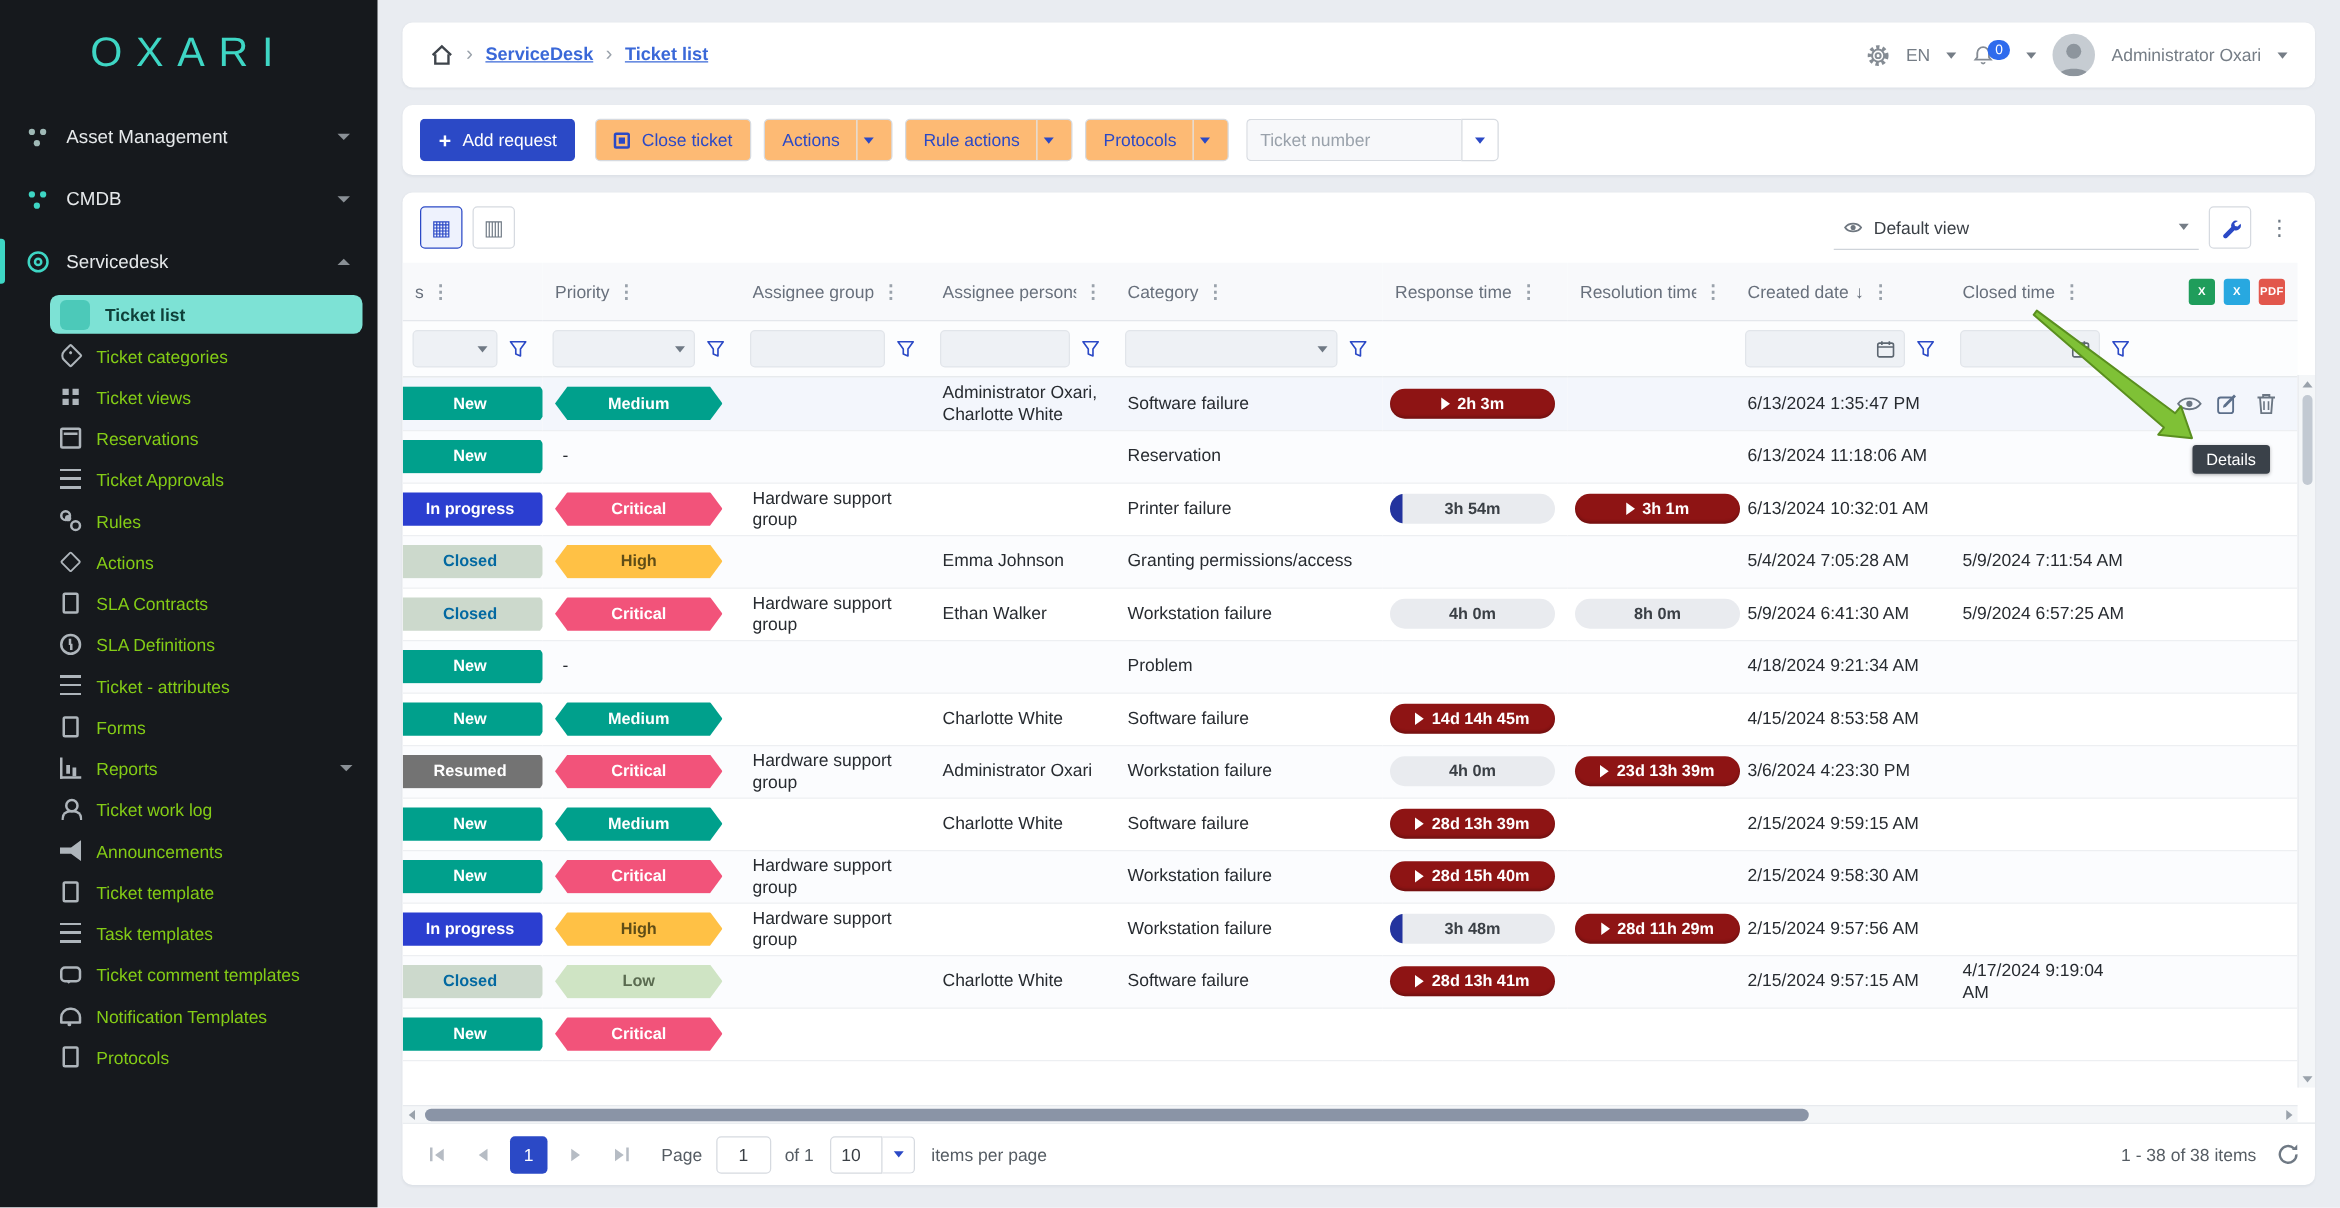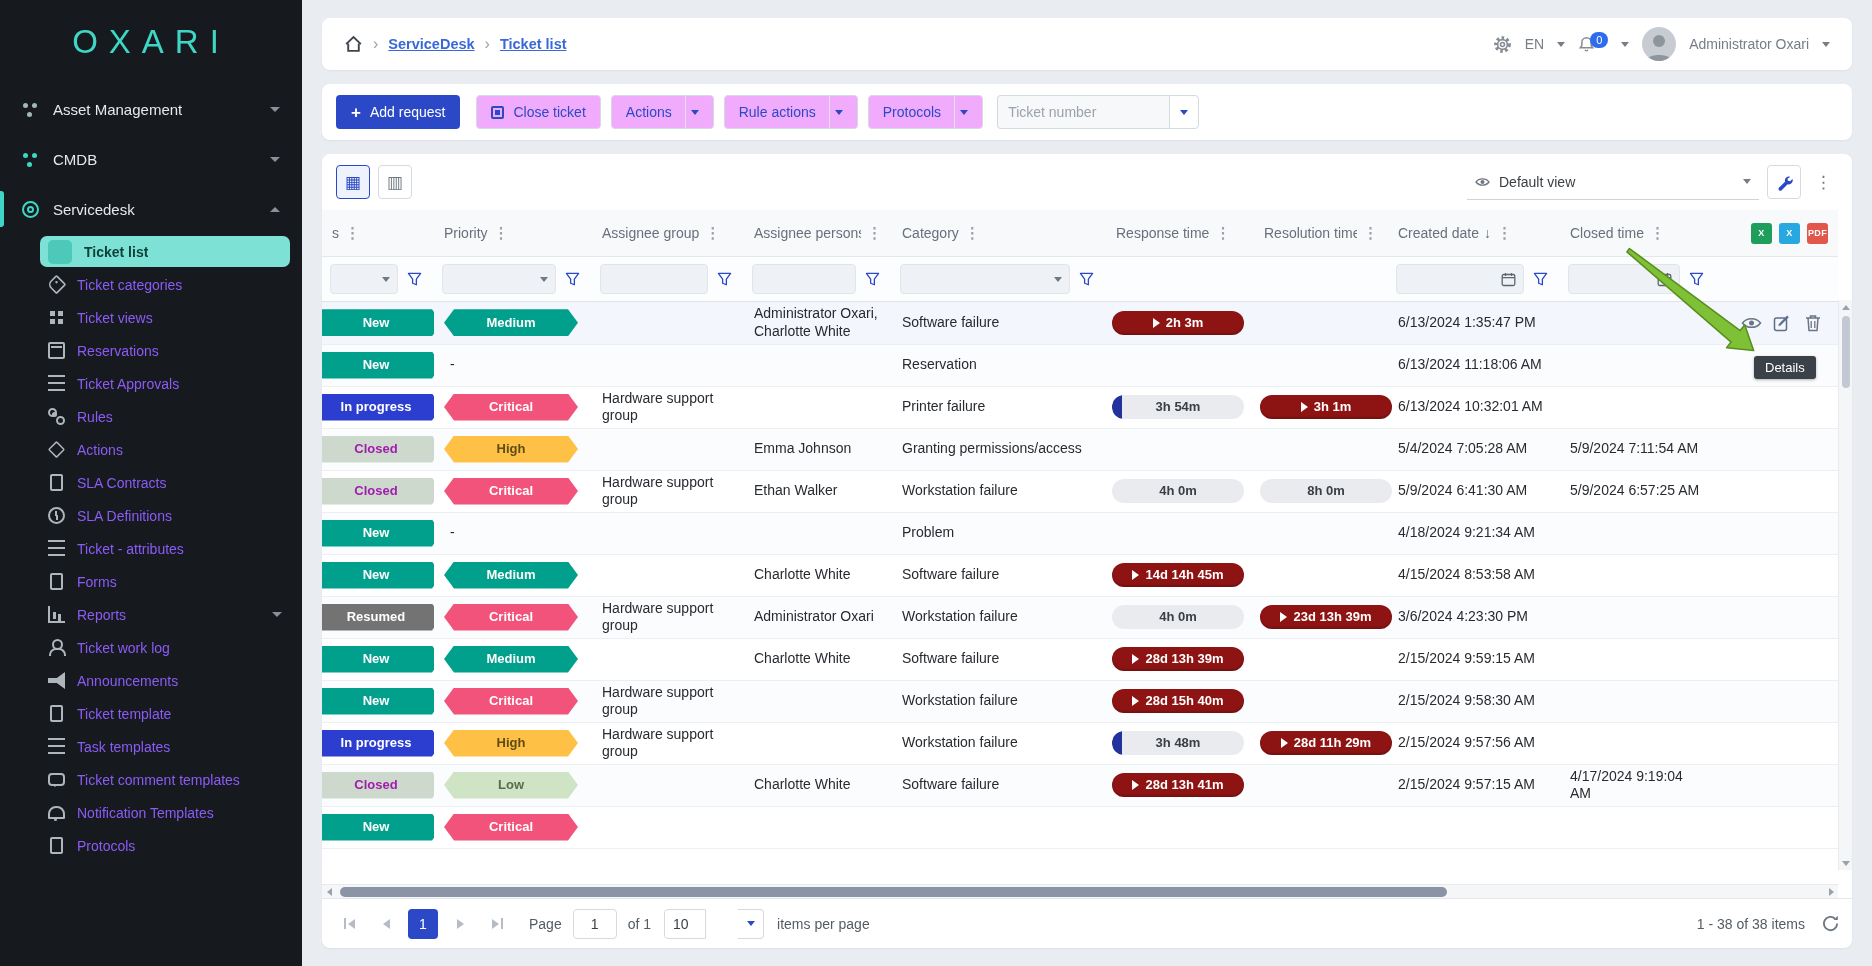--- a/index.html
+++ b/index.html
@@ -5,21 +5,21 @@
   * { margin:0; padding:0; box-sizing:border-box; }
   html,body { width:1872px; height:966px; overflow:hidden; font-family:"Liberation Sans",sans-serif; background:#e9ecf1; font-size:14px; color:#272b30; }
   .app { display:flex; width:100%; height:100%; }
 
   
   .sidebar { width:302px; background:#16191d; flex:none; overflow:hidden; display:flex; flex-direction:column; }
   .logo { height:84px; display:flex; align-items:center; justify-content:center; color:#3ed6c4; font-size:33px; letter-spacing:11px; font-weight:400; cursor:default; }
   .nav { flex:1; overflow:hidden; }
   .nav-top { display:flex; align-items:center; gap:14px; padding:0 22px; height:50px; cursor:pointer; position:relative; font-size:15px; color:#e6e9eb; }
   .nav-top.active::before { content:""; position:absolute; left:0; top:7px; bottom:7px; width:4px; background:#3ed6c4; border-radius:0 3px 3px 0; }
-  .nav-sub { display:flex; align-items:center; gap:12px; margin:2px 12px 1px 40px; padding:0 8px; height:31px; border-radius:7px; font-size:14px; color:#8b5cf6; cursor:pointer; }
+  .nav-sub { display:flex; align-items:center; gap:12px; margin:2px 12px 1px 40px; padding:0 8px; height:31px; border-radius:7px; font-size:14px; color:#84cc16; cursor:pointer; }
   .nav-sub.selected { background:#7de2d5; color:#0e3f39; font-weight:bold; }
   .nlabel { white-space:nowrap; overflow:hidden; text-overflow:ellipsis; }
   .chev { width:0; height:0; border-left:5px solid transparent; border-right:5px solid transparent; margin-left:auto; flex:none; }
   .chev.down { border-top:5px solid #8a9096; }
   .chev.up { border-bottom:5px solid #8a9096; }
 
   
   .nico { width:17px; height:17px; flex:none; position:relative; --c:#aeb5bb; }
   .nav-top .nico { --c:#9fb9b6; }
   .nico.c-teal { --c:#3ed6c4; }
@@ -64,21 +64,21 @@
   .caret.blue { border-top-color:#2b49c6; }
   .bell-wrap { display:flex; align-items:flex-start; cursor:pointer; }
   .notif-badge { background:#2f6bed; color:#fff; font-size:11px; min-width:18px; height:16px; border-radius:8px; display:flex; align-items:center; justify-content:center; margin:-4px 0 0 -5px; padding:0 4px; }
   .avatar { width:34px; height:34px; border-radius:50%; background:#c6ccd2; overflow:hidden; display:flex; align-items:flex-end; justify-content:center; cursor:pointer; }
 
   
   .toolbar { height:56px; display:flex; align-items:center; padding:0 14px; gap:10px; flex:none; }
   .btn { height:34px; border-radius:4px; display:inline-flex; align-items:center; gap:9px; font-size:14px; cursor:pointer; border:1px solid transparent; padding:0 14px; }
   .btn-primary { background:#2b49c6; color:#fff; }
   .plus-glyph { font-size:17px; font-weight:bold; line-height:1; }
-  .btn-outline { background:#f0abfc; border-color:#d6dae0; color:#2b49c6;text-align:center; }
+  .btn-outline { background:#fdba74; border-color:#d6dae0; color:#2b49c6;text-align:center; }
   .btn-outline .split { width:0; align-self:stretch; border-left:1px solid #e1e5ea; margin:0 -4px 0 4px; }
   .sq-icon { width:13px; height:13px; border:2px solid #2b49c6; border-radius:2px; background:linear-gradient(#2b49c6,#2b49c6) 2px 2px/5px 5px no-repeat; }
   .combo { display:flex; align-items:center; margin-left:4px; }
   .combo input { width:172px; height:34px; background:#f7f8fa; border:1px solid #d6dae0; border-right:none; border-radius:4px 0 0 4px; padding:0 10px; font-size:14px; font-family:inherit; color:#3a3f45; outline:none; }
   .combo input::placeholder { color:#9aa2ab; }
   .combo .combo-btn { width:30px; height:34px; background:#fff; border:1px solid #d6dae0; border-radius:0 4px 4px 0; display:flex; align-items:center; justify-content:center; cursor:pointer; }
 
   
   .table-card { flex:1; display:flex; flex-direction:column; overflow:hidden; }
   .grid-toolbar { height:56px; flex:none; display:flex; align-items:center; gap:8px; padding:0 14px; }
@@ -113,21 +113,21 @@
   .td-status { padding:0 !important; overflow:hidden; }
   .linktext { color:#3a68d8; cursor:pointer; }
   .dash { padding-left:16px !important; color:#3a3f45; }
 
   .flag { display:flex; align-items:center; justify-content:center; height:27px; font-size:13px; font-weight:bold; color:#fff; }
   .flag-status { width:132px; margin-left:-12px; clip-path:polygon(0 0,calc(100% - 10px) 0,100% 50%,calc(100% - 10px) 100%,0 100%); }
   .flag-priority { width:134px; clip-path:polygon(10px 0,calc(100% - 10px) 0,100% 50%,calc(100% - 10px) 100%,10px 100%,0 50%); }
   .st-new,.pr-medium { background:#00a08c; }
   .st-inprogress { background:#2b3ed0; }
   .st-resumed { background:#737373; }
-  .st-closed { background:#ccd9cc; color:#a21caf; }
+  .st-closed { background:#ccd9cc; color:#0369a1; }
   .pr-critical { background:#f2537a; }
   .pr-high { background:#ffc145; color:#5f4d17; }
   .pr-low { background:#cfe4c4; color:#5a6b50; }
 
   .td-pill { padding:2px 6px !important; }
   .pill { height:24px; border-radius:12px; display:inline-flex; align-items:center; justify-content:center; gap:6px; font-size:13px; font-weight:bold; width:132px; position:relative; overflow:hidden; padding:0 8px; }
   .pill.danger { background:#8e1414; color:#fff; box-shadow:inset 0 -2px 2px rgba(0,0,0,.18); }
   .pill.neutral { background:#e9ebef; color:#3a3f45; }
   .play { width:0; height:0; border-top:5px solid transparent; border-bottom:5px solid transparent; border-left:7px solid #fff; flex:none; }
   .prog { position:absolute; left:0; top:0; bottom:0; width:10px; background:#23339e; border-radius:12px 0 0 12px; }
@@ -150,21 +150,21 @@
   .harrow.right { right:0; } .harrow.right span { border-left:5px solid #9aa2ab; }
 
   
   .pager { height:50px; flex:none; border-top:1px solid #e4e7ec; display:flex; align-items:center; padding:0 12px; gap:7px; font-size:14px; color:#555c63; }
   .pg-btn { width:30px; height:30px; display:flex; align-items:center; justify-content:center; gap:2px; cursor:pointer; }
   .t-l { width:0; height:0; border-top:5px solid transparent; border-bottom:5px solid transparent; border-right:7px solid #b6bcc4; }
   .t-r { width:0; height:0; border-top:5px solid transparent; border-bottom:5px solid transparent; border-left:7px solid #b6bcc4; }
   .pg-bar { width:2px; height:11px; background:#b6bcc4; }
   .pg-current { width:30px; height:30px; background:#2b49c6; color:#fff; border-radius:4px; display:flex; align-items:center; justify-content:center; cursor:pointer; }
   .pg-input { width:44px; height:30px; border:1px solid #d6dae0; border-radius:4px; text-align:center; font-size:14px; font-family:inherit; color:#3a3f45; outline:none; margin:0 4px; }
-  .pp-combo { display:flex; align-items:flex-end; margin:0 6px;gap:32px; }
+  .pp-combo { display:flex; align-items:flex-end; margin:0 6px; }
   .pp-box { width:42px; height:30px; border:1px solid #d6dae0; border-radius:4px 0 0 4px; display:flex; align-items:center; padding:0 8px; color:#3a3f45; overflow:hidden; }
   .pp-caret { width:26px; height:30px; border:1px solid #d6dae0; border-left:none; border-radius:0 4px 4px 0; display:flex; align-items:center; justify-content:center; cursor:pointer; }
   .pg-right { margin-left:auto; display:flex; align-items:center; gap:16px; }
 
   
   .annotation-layer { position:absolute; inset:0; pointer-events:none; z-index:6; }
   .ann-tooltip { position:absolute; left:1452px; top:356px; background:#3a4149; color:#fff; font-size:13px; padding:4px 11px; border-radius:3px; box-shadow:0 1px 3px rgba(0,0,0,.3); }
   .ann-arrow { position:absolute; left:1316px; top:246px; }
 </style>
 </head>

